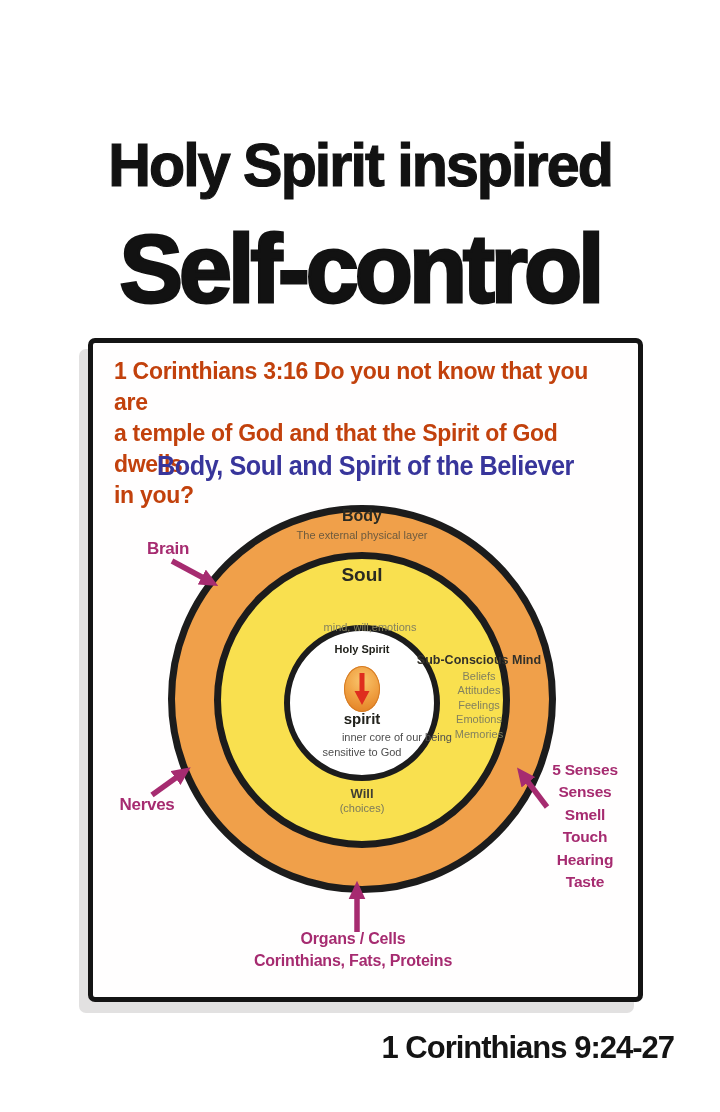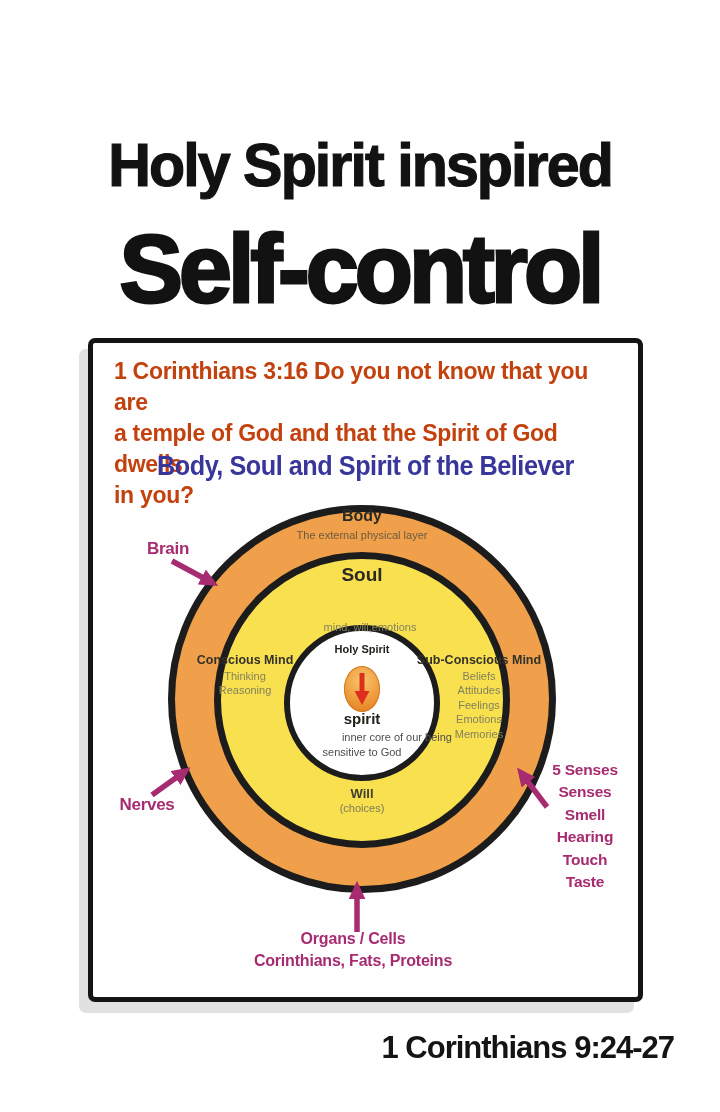--- a/index.html
+++ b/index.html
@@ -109,25 +109,20 @@
 
     <div class="circle ring-outer"></div>
     <div class="circle ring-middle"></div>
     <div class="circle ring-inner"></div>
 
     <div class="lbl body-label">Body</div>
     <div class="lbl body-sub">The external physical layer</div>
     <div class="lbl soul-label">Soul</div>
     <div class="lbl soul-sub">mind, will,emotions</div>
 
-    <div class="lbl mind-block conscious-block ctr">
-      <div class="mind-title">Conscious Mind</div>
-      <div>Thinking</div>
-      <div>Reasoning</div>
-    </div>
 
     <div class="lbl mind-block subconscious-block ctr">
       <div class="mind-title">Sub-Conscious Mind</div>
       <div>Beliefs</div>
       <div>Attitudes</div>
       <div>Feelings</div>
       <div>Emotions</div>
       <div>Memories</div>
     </div>
 
@@ -144,22 +139,22 @@
     <div class="lbl will-label">Will</div>
     <div class="lbl choices-label">(choices)</div>
 
     <div class="lbl magenta brain-label">Brain</div>
     <div class="lbl magenta nerves-label">Nerves</div>
 
     <div class="lbl magenta senses-block ctr">
       <div>5 Senses</div>
       <div>Senses</div>
       <div>Smell</div>
+      <div>Touch</div>
       <div>Hearing</div>
-      <div>Touch</div>
       <div>Taste</div>
     </div>
 
     <div class="lbl magenta organs1">Organs / Cells</div>
     <div class="lbl magenta organs2">Corinthians, Fats, Proteins</div>
 
     <svg class="arrow-overlay" viewBox="0 0 545 654">
       <defs>
         <marker id="ah" markerWidth="3.4" markerHeight="3.2" refX="1.9" refY="1.55" orient="auto" markerUnits="strokeWidth">
           <path d="M0,0 L3.4,1.55 L0,3.1 z" fill="#A62B70"></path>

